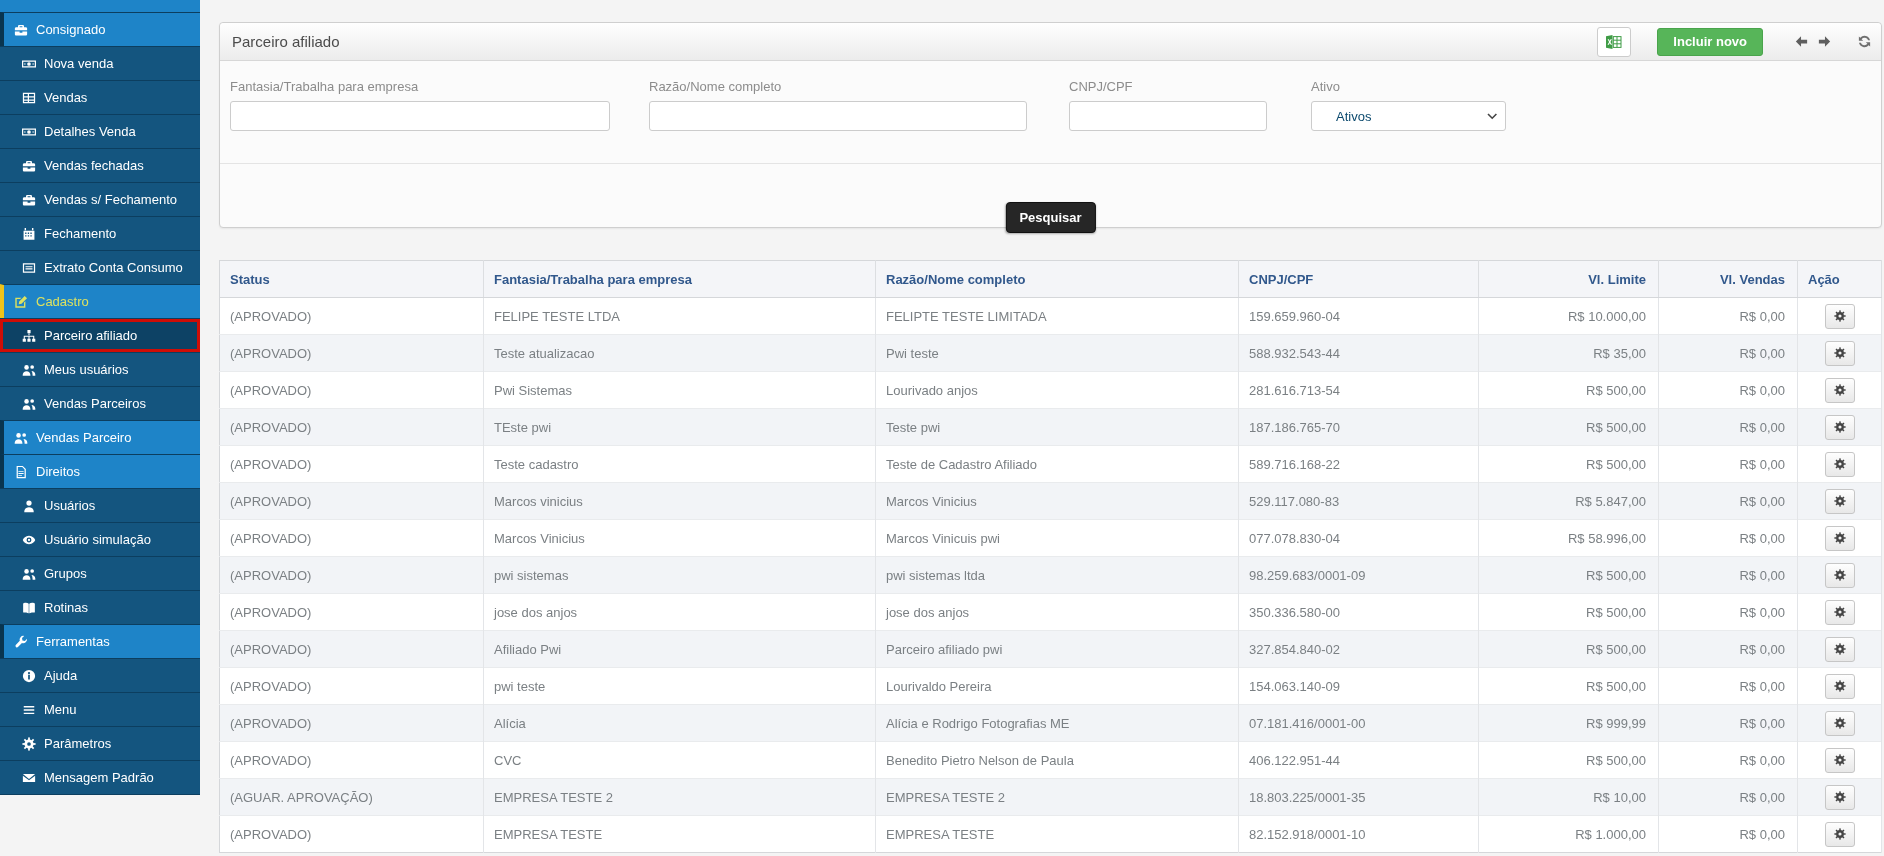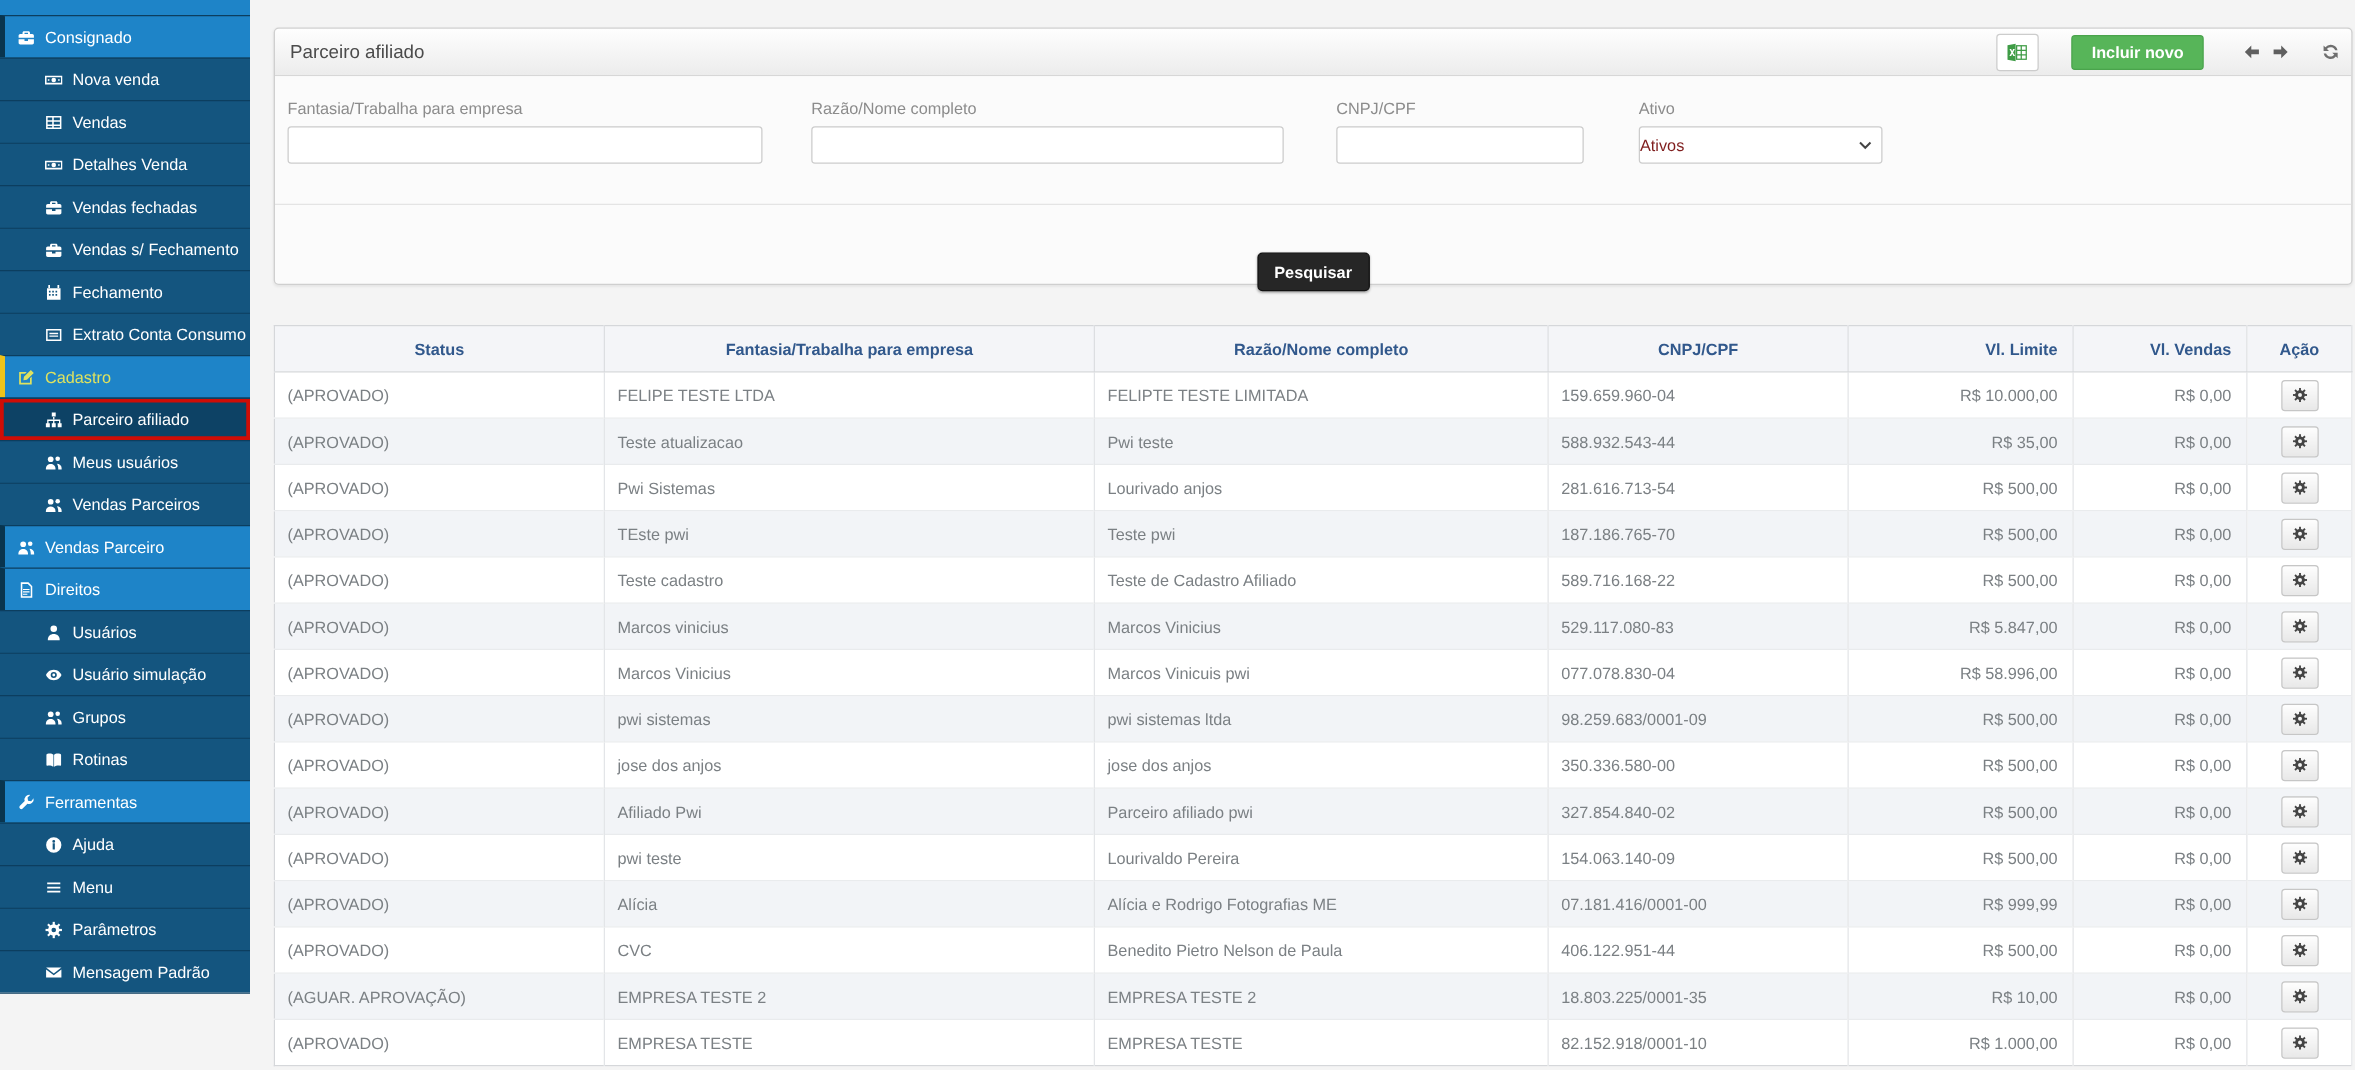--- a/index.html
+++ b/index.html
@@ -9,21 +9,21 @@
     background:#f4f4f4;
   }
   .app{display:flex;width:1884px;height:752px;}
 
   
   .sidebar{width:200px;min-width:200px;background:#1e84c8;}
   .sidebar-top{height:12px;}
   .nav{margin:0;padding:0;list-style:none;border-bottom:1px solid #0c3e5f;}
   .nav-item{
     height:34px;box-sizing:border-box;display:flex;align-items:center;gap:8px;
-    padding-left:36px;background:#14557f;border-top:1px solid #0c3e5f;
+    padding-left:22px;background:#14557f;border-top:1px solid #0c3e5f;
     color:#fff;font-size:13px;cursor:pointer;white-space:nowrap;
   }
   .nav-item.header{background:#1e84c8;padding-left:10px;border-left:4px solid #09354f;}
   .nav-item.header.accent-yellow{border-left-color:#eec31a;color:#dee25f;}
   .nav-item.active{background:#0d4265;box-shadow:inset 0 0 0 3px #cf0d06;}
   .ico{display:inline-flex;align-items:center;justify-content:center;}
   .ico svg{width:14px;height:14px;display:block;}
 
   
   .main{flex:1;background:#f4f4f4;padding:22px 3px 0 19px;box-sizing:border-box;}
@@ -54,21 +54,21 @@
   .nav-arrow svg{width:15px;height:15px;}
   .nav-arrow.prev{margin-right:5px;}
   .nav-arrow.next{margin-right:24px;}
   .refresh{cursor:pointer;color:#6f6f6f;display:flex;}
   .refresh svg{width:15px;height:15px;}
 
   .field{position:absolute;top:56px;}
   .field label{display:block;font-size:13px;color:#8c8c8c;margin-bottom:7px;font-weight:400;}
   .field input,.field select{
     height:30px;box-sizing:border-box;border:1px solid #ccc;border-radius:3px;background:#fff;
-    padding:0 0;font-size:13px;color:#7f1d1d;font-family:"Liberation Sans","DejaVu Sans",sans-serif;
+    padding:0 24px;font-size:13px;color:#0c4a6e;font-family:"Liberation Sans","DejaVu Sans",sans-serif;
   }
   .f1{left:10px;}  .f1 input{width:380px;}
   .f2{left:429px;} .f2 input{width:378px;}
   .f3{left:849px;} .f3 input{width:198px;}
   .f4{left:1091px;}
   .sel{position:relative;width:195px;}
   .sel select{width:100%;appearance:none;-webkit-appearance:none;padding-right:24px;}
   .chev{position:absolute;right:8px;top:12px;pointer-events:none;display:flex;}
 
   .panel-divider{position:absolute;left:0;right:0;top:140px;border-top:1px solid #e4e4e4;}
@@ -78,21 +78,21 @@
     color:#fff;font-weight:700;font-size:13px;cursor:pointer;
     font-family:"Liberation Sans","DejaVu Sans",sans-serif;box-shadow:0 1px 2px rgba(0,0,0,.3);
   }
 
   
   .grid{
     margin-top:32px;border-collapse:collapse;table-layout:fixed;width:1662px;
     background:#fff;border:1px solid #d5d7da;
   }
   .grid th{
-    height:37px;background:#f4f5f8;color:#31588c;font-size:13px;text-align:center;
+    height:37px;background:#f4f5f8;color:#31588c;font-size:13px;text-align:left;
     padding:0 10px;border-right:1px solid #dcdee1;border-bottom:1px solid #d5d7da;
     font-weight:700;box-sizing:border-box;white-space:nowrap;overflow:hidden;
   }
   .grid th.right{text-align:right;padding-right:12px;}
   .grid td{
     height:37px;font-size:13px;color:#7b8084;padding:0 10px;
     border-right:1px solid #e3e5e8;border-top:1px solid #e9ebed;
     box-sizing:border-box;white-space:nowrap;overflow:hidden;background:#fff;
   }
   .grid tbody tr:nth-child(even) td{background:#f2f4f7;}

